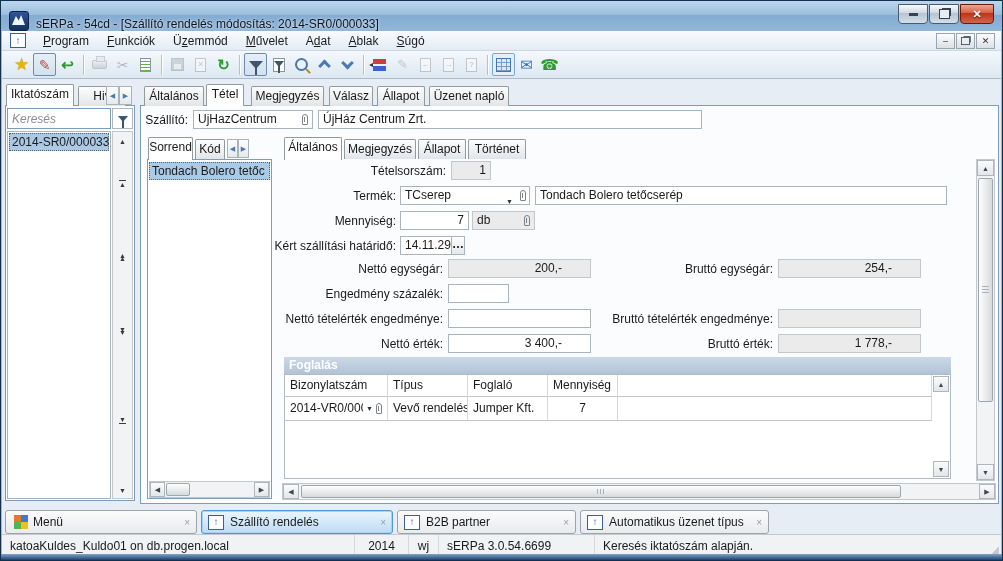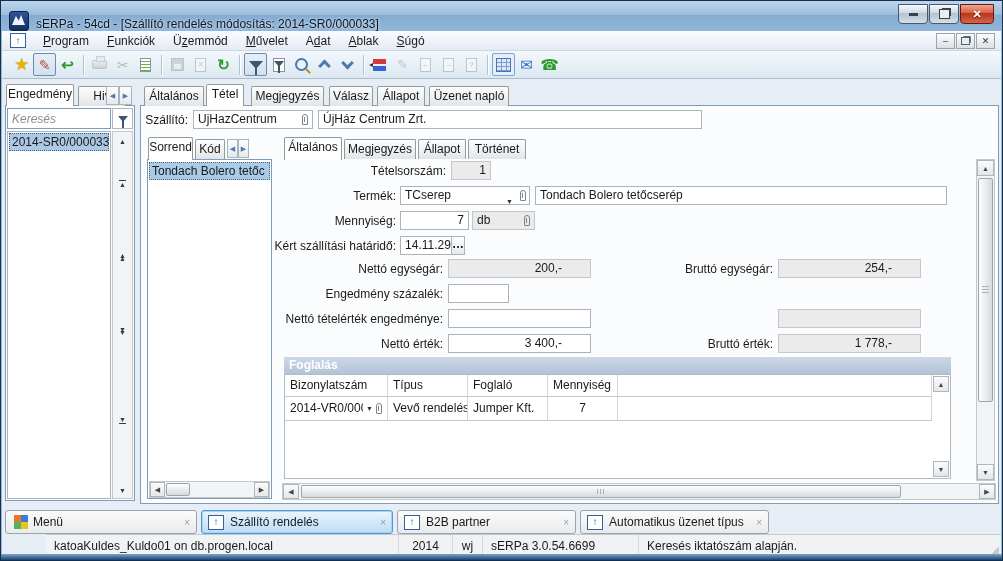--- a/index.html
+++ b/index.html
@@ -113,21 +113,21 @@
   .cell{position:absolute;background:#fff;border-right:1px solid #d6d6d6;border-bottom:1px solid #c6c6c6;
     padding:0 5px;box-sizing:border-box;white-space:nowrap;overflow:hidden;}
   
   .btab{position:absolute;top:509px;height:24px;border:1px solid #9aa4ae;border-radius:3px;
     background:linear-gradient(#fbfbfb,#e8eaec);display:flex;align-items:center;padding:0 6px;box-sizing:border-box;}
   .btab.active{border-color:#4e9ad6;background:linear-gradient(#eaf5fd,#bddcf5);box-shadow:0 0 0 1px #a8d2f0 inset;}
   .btab .x{margin-left:auto;color:#9aa0a6;font-size:10px;padding-left:8px;}
   .btab .lab{white-space:nowrap;overflow:hidden;}
   .gridicon{width:7px;height:7px;background:#e8762c;box-shadow:7px 0 #3a7adb,0 7px #58b158,7px 7px #e8c41f;margin:0 12px 7px 2px;}
   .statusbar{position:absolute;left:1px;right:1px;top:533px;height:22px;background:#f0f2f4;
-    border-top:1px solid #c3c9cf;display:flex;align-items:center;box-sizing:border-box;margin-left:44px;}
+    border-top:1px solid #c3c9cf;display:flex;align-items:center;box-sizing:border-box;}
   .scell{height:100%;display:flex;align-items:center;padding:0 8px;border-right:1px solid #d4d9de;box-sizing:border-box;white-space:nowrap;overflow:hidden;}
   .bottomframe{position:absolute;left:0;right:0;bottom:0;height:6px;background:linear-gradient(#7fa3c8,#1c416e);}
   .sideframe{position:absolute;top:30px;bottom:6px;width:1px;background:#9cb8d4;}
   .grip{position:absolute;right:2px;bottom:1px;color:#c3c9cf;font-size:10px;line-height:1;}
   input.search{position:absolute;box-sizing:border-box;border:1px solid #7f9db9;height:21px;padding:0 4px;
     font-family:"Liberation Sans",sans-serif;font-size:12px;font-style:italic;}
   input.search::placeholder{color:#8a8f94;font-style:italic;}
 </style>
 </head>
 <body>
@@ -237,21 +237,21 @@
         <span class="calc"></span>
       </span>
     <span class="tbtn">
         <span class="g ic-mail">✉</span>
       </span>
     <span class="tbtn">
         <span class="g ic-phone">☎</span>
       </span>
   </div>
 
-  <div class="tab active" style="left:5px;top:83px;width:68px;height:22px"><span>Engedmény</span></div>
+  <div class="tab active" style="left:5px;top:83px;width:68px;height:22px"><span>Iktatószám</span></div>
   <div class="tab" style="left:77px;top:85px;width:48px"><span>Hiv</span></div>
   <div class="arrbtn" style="left:105px;top:85px">◀</div>
   <div class="arrbtn" style="left:118px;top:85px">▶</div>
 
   <div class="frame" style="left:4px;top:104px;width:130px;height:396px"></div>
   <input class="search" style="left: 6px; top: 107px; width: 104px;" placeholder="Keresés">
   <div class="sbtn" style="left:111px;top:107px;width:21px;height:21px;background:#fff">
       <span class="funnel small"></span>
     </div>
   <div style="position:absolute;left:6px;top:130px;width:104px;height:368px;background:#fff;border:1px solid #aab4bc;box-sizing:border-box">
@@ -320,20 +320,21 @@
   <div class="lbl" style="left:249px;top:259px;width:193px">Nettó egységár:</div>
   <div class="fld ro num pr" style="left:447px;top:258px;width:143px"><span>200,-</span></div>
   <div class="lbl" style="left:600px;top:259px;width:172px">Bruttó egységár:</div>
   <div class="fld ro num pr" style="left:777px;top:258px;width:143px"><span>254,-</span></div>
 
   <div class="lbl" style="left:249px;top:284px;width:193px">Engedmény százalék:</div>
   <div class="fld num" style="left:447px;top:283px;width:61px"><span></span></div>
 
   <div class="lbl" style="left:249px;top:309px;width:193px">Nettó tételérték engedménye:</div>
   <div class="fld num" style="left:447px;top:308px;width:143px"><span></span></div>
+  <div class="lbl" style="left:595px;top:309px;width:177px">Bruttó tételérték engedménye:</div>
   <div class="fld ro" style="left:777px;top:308px;width:143px"><span></span></div>
 
   <div class="lbl" style="left:249px;top:334px;width:193px">Nettó érték:</div>
   <div class="fld num pr" style="left:447px;top:333px;width:143px"><span>3 400,-</span></div>
   <div class="lbl" style="left:600px;top:334px;width:172px">Bruttó érték:</div>
   <div class="fld ro num pr" style="left:777px;top:333px;width:143px"><span>1 778,-</span></div>
 
   <div class="grphdr" style="left:283px;top:356px;width:667px;height:17px">Foglalás</div>
   <div style="position:absolute;left:283px;top:373px;width:667px;height:105px;background:#fff;border:1px solid #b2bac2;box-sizing:border-box"></div>
   <div class="cell" style="left:284px;top:374px;width:103px;height:22px;line-height:21px">Bizonylatszám</div>

